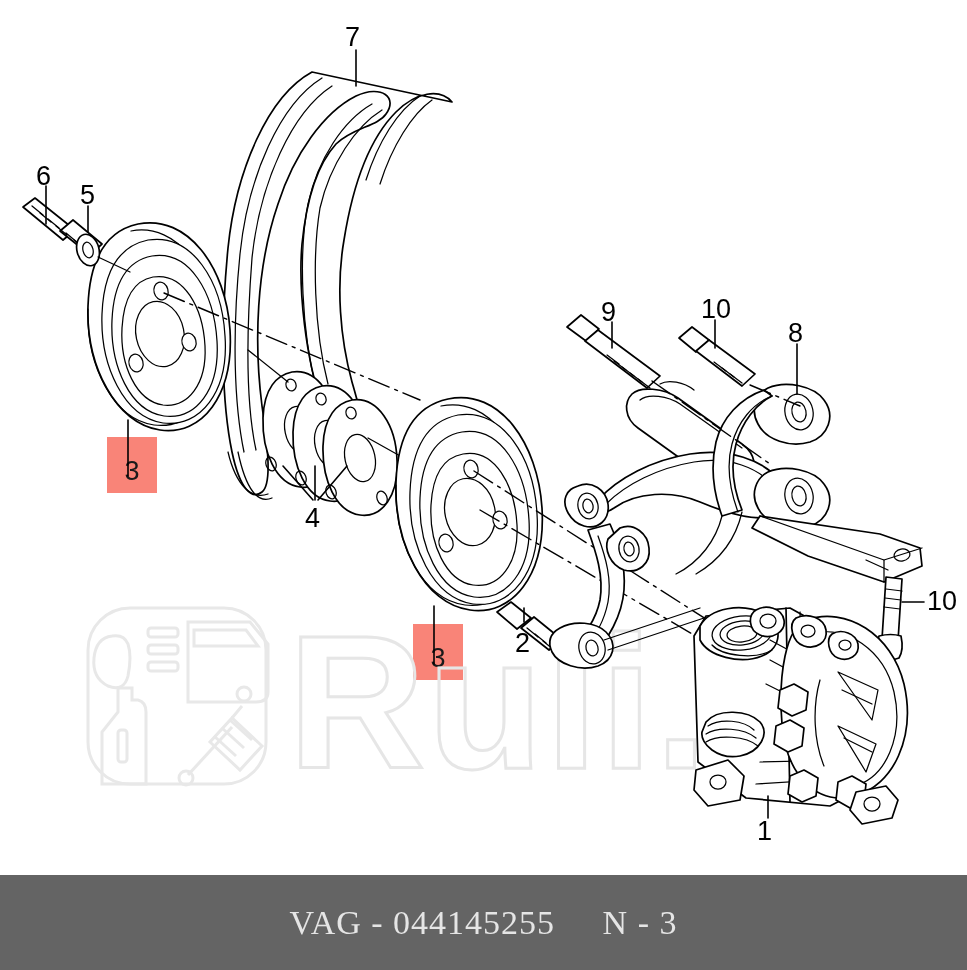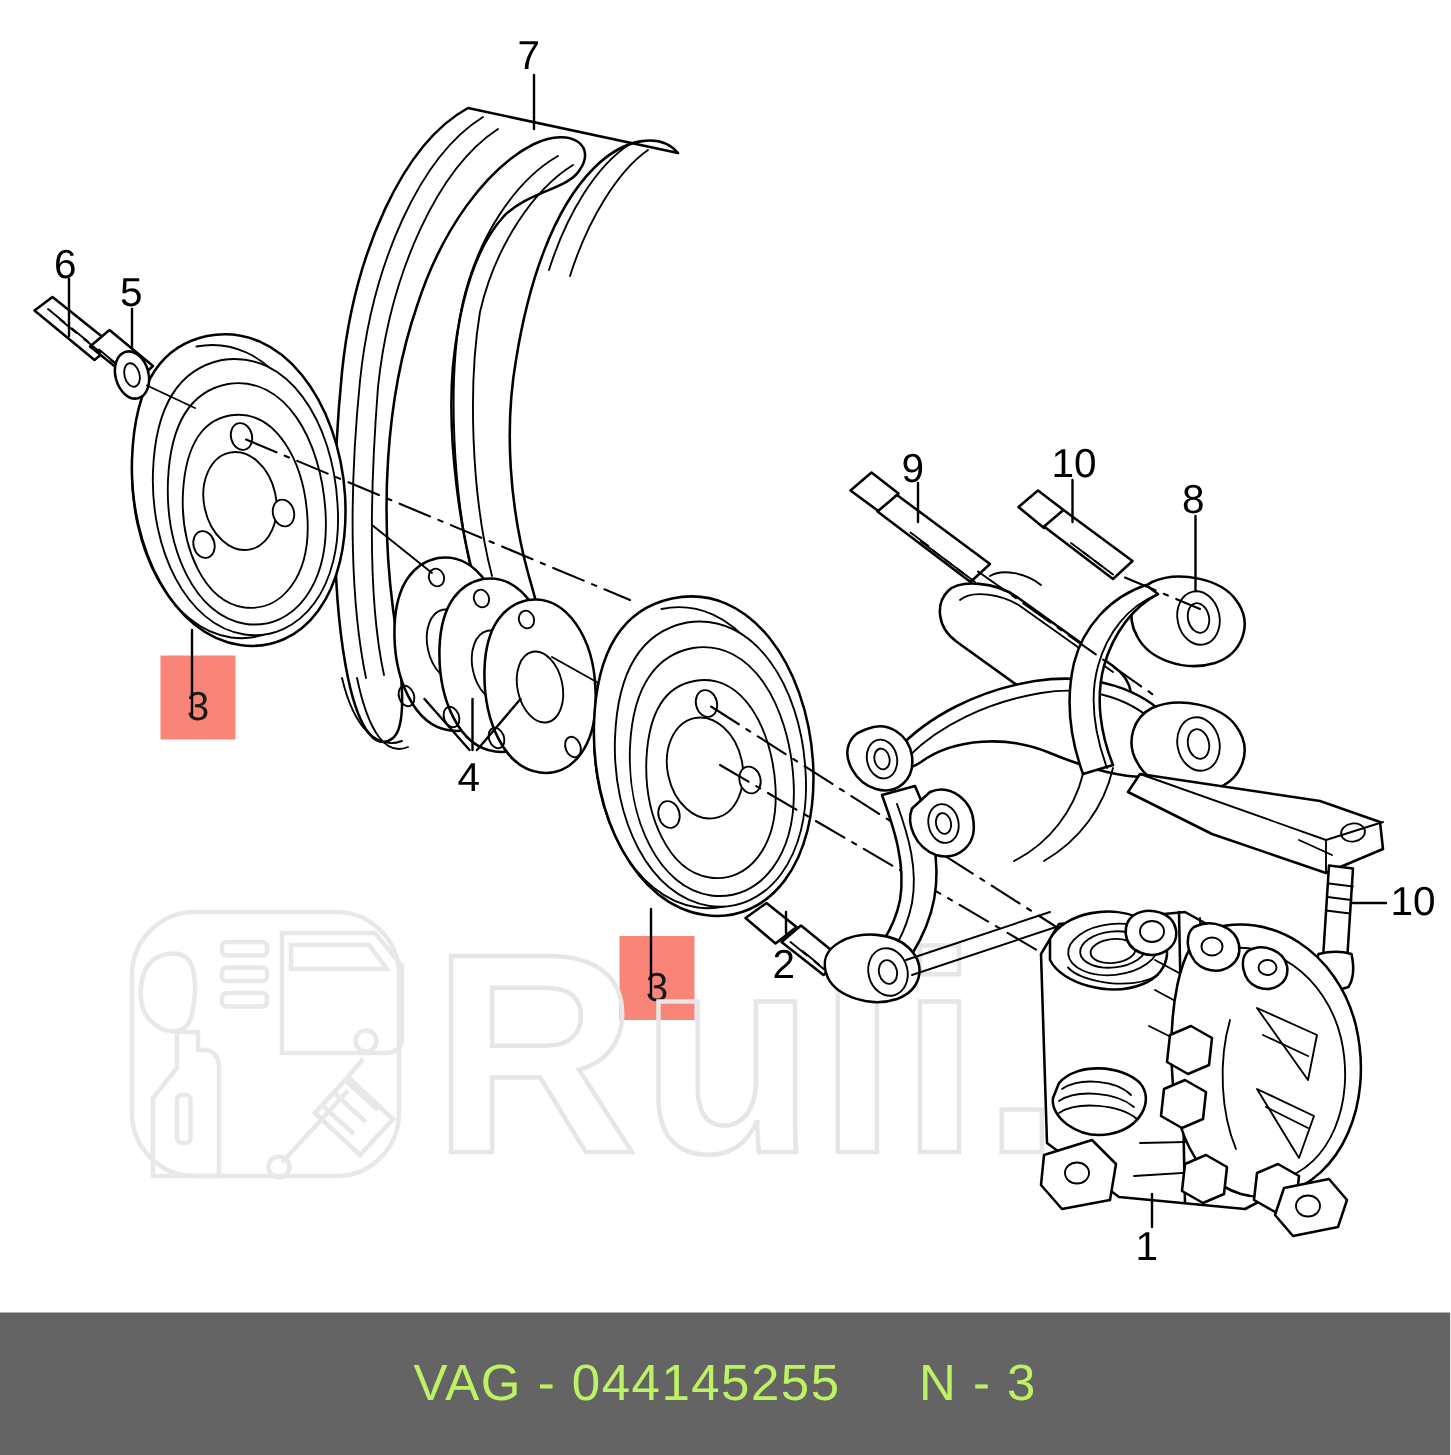--- a/index.html
+++ b/index.html
@@ -120,22 +120,22 @@
     left: 0;
     top: 875px;
     width: 967px;
     height: 95px;
     background: #646464;
     display: flex;
     align-items: center;
     justify-content: center;
   }
   #footer-text {
-    color: #bef264;
-    font-family: Liberation Sans, sans-serif;
+    color: #e5e5e5;
+    font-family: Liberation Serif, serif;
     font-size: 34px;
     letter-spacing: 1px;
     white-space: pre;
   }
 </style>
 </head>
 <body>
 
 <div id="page">
 

